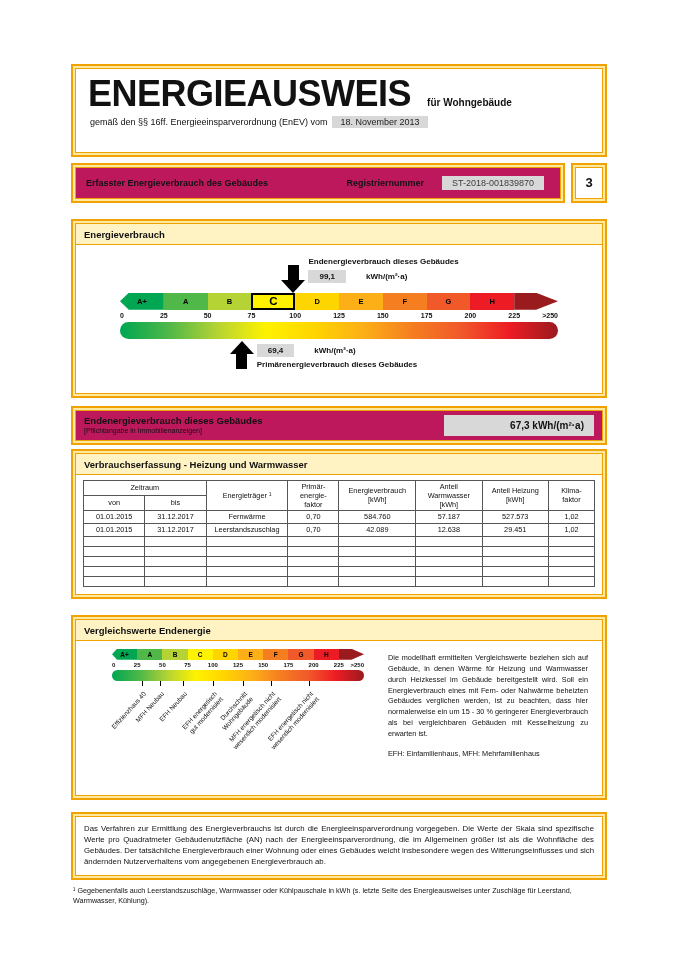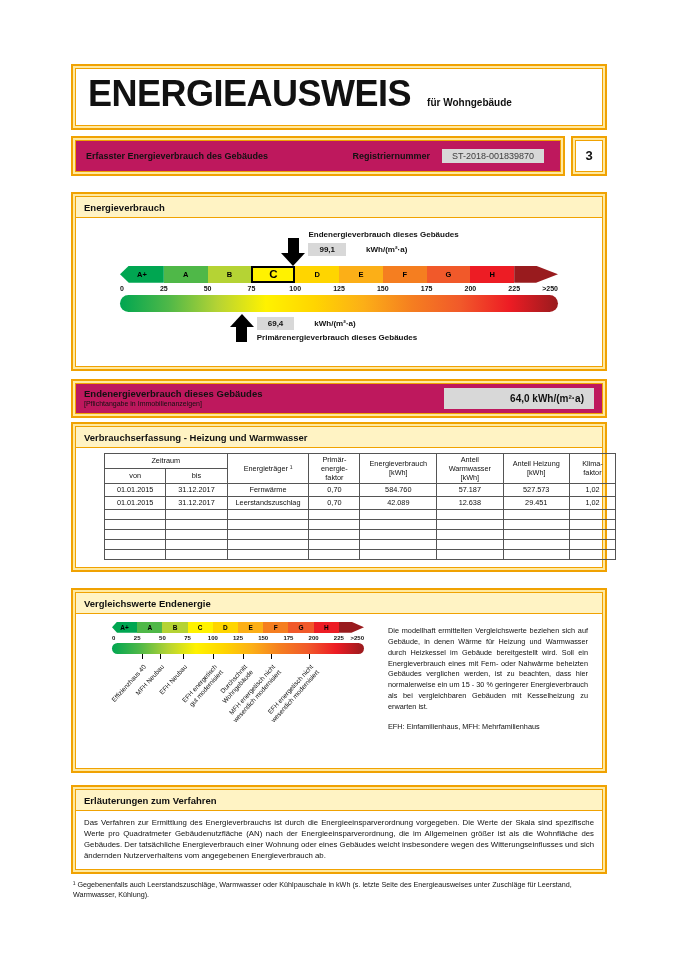--- a/index.html
+++ b/index.html
@@ -16,31 +16,31 @@
   .frame-in { border:1px solid #F0A202; background:#fff; height:100%; }
   .yellow { background:#be185d; }
   .band { background:#FFF3C4; border-bottom:1px solid #F0A202; font-weight:bold; font-size:9.5px; padding:5px 8px 4px; }
 
   .mb4{margin-bottom:4px;} .mb6{margin-bottom:6px;} .mb8{margin-bottom:8px;}
   .mb12{margin-bottom:12px;margin-top:8px;} .mb16{margin-bottom:16px;}
   .b{font-weight:bold;} .f7{font-size:7px;} .f9{font-size:9px;} .f95{font-size:9.5px;}
   .graybox { background:#D8D8D8; display:inline-block; padding:1px 8px; }
 
   
-  .headbox { padding:7px 12px 12px; }
+  .headbox { padding:7px 12px 24px; }
   .titlerow { display:flex; align-items:baseline; gap:16px; }
   .bigtitle { font-size:36px; font-weight:bold; letter-spacing:-0.5px; line-height:1.02; }
   .doctype { font-size:10px; font-weight:bold; }
   .lawrow { font-size:9px; margin-top:3px; padding-left:2px; }
   .datebox { font-size:9px; padding:1px 8px; margin-left:5px; color:#222; }
 
   .rowflex { display:flex; gap:6px; }
   .grow { flex:1; }
   .erfrow { display:flex; align-items:center; padding:8px 10px; }
-  .reggroup { margin-left:auto; margin-right:6px; display:flex; align-items:center; gap:12px; }
+  .reggroup { margin-left:auto; margin-right:6px; display:flex; align-items:center; gap:18px; }
   .regval { color:#3c3c3c; font-size:9px; padding:2px 10px; }
   .pagebox { width:36px; display:flex; }
   .pagebox .frame-in { flex:1; }
   .pagenum { display:flex; align-items:center; justify-content:center; font-weight:bold; font-size:13px; }
 
   
   .chartarea { padding:6px 44px 6px 44px; }
   .anno-top { position:relative; height:42px; }
   .anno-bot { position:relative; height:46px; margin-top:2px; }
   .letters { display:flex; height:17px; }
@@ -63,21 +63,21 @@
   .annvalue { position:absolute; display:flex; align-items:center; gap:20px; font-size:8px; white-space:nowrap; }
   .vb { font-weight:bold; padding:2px 11px; }
 
   
   .striprow { display:flex; align-items:center; padding:4px 8px; }
   .stripleft { line-height:1.25; }
   .stripval { margin-left:auto; background:#D8D8D8; font-weight:bold; font-size:10px; padding:5px 10px; width:150px; text-align:right; }
 
   
   .tablewrap { padding:5px 7px 7px; }
-  .vtable { width:100%; border-collapse:collapse; font-size:7.3px;margin-left:21px; }
+  .vtable { width:100%; border-collapse:collapse; font-size:7.3px; }
   .vtable th, .vtable td { border:1px solid #555; text-align:center; vertical-align:middle; padding:1px 2px; font-weight:normal; }
   .vtable td { height:13px; }
   .pre { white-space:pre-line; }
   .emptyrow td { height:10px; }
 
   
   .comp-area { display:flex; padding:6px 8px 2px 10px; }
   .comp-left { width:300px; position:relative; padding-left:26px; padding-top:2px; }
   .letters.sm { height:11px; width:252px; }
   .sm .seg { font-size:6.5px; line-height:11px; }
@@ -96,20 +96,23 @@
 </head>
 <body>
 
 <div class="content">
 
   <div class="frame mb6">
     <div class="frame-in headbox">
       <div class="titlerow">
         <div class="bigtitle">ENERGIEAUSWEIS</div>
         <div class="doctype">für Wohngebäude</div>
+      </div>
+      <div class="lawrow">
+        <span>gemäß den §§ 16ff. Energieeinsparverordnung (EnEV) vom</span><span class="graybox datebox">18. November 2013</span>
       </div>
     </div>
   </div>
 
   <div class="rowflex mb16">
     <div class="frame grow">
       <div class="frame-in yellow erfrow">
         <span class="b f9">Erfasster Energieverbrauch des Gebäudes</span>
         <span class="reggroup">
           <span class="b f9">Registriernummer</span>
@@ -183,21 +186,21 @@
       </div>
     </div>
   </div>
 
   <div class="frame mb4">
     <div class="frame-in yellow striprow">
       <div class="stripleft">
         <div class="b f95">Endenergieverbrauch dieses Gebäudes</div>
         <div class="f7">[Pflichtangabe in Immobilienanzeigen]</div>
       </div>
-      <div class="stripval">64,0 kWh/(m²·a)</div>
+      <div class="stripval">67,3 kWh/(m²·a)</div>
     </div>
   </div>
 
   <div class="frame mb16">
     <div class="frame-in">
       <div class="band">Verbrauchserfassung - Heizung und Warmwasser</div>
       <div class="tablewrap">
         <table class="vtable">
           <colgroup>
             <col style="width:12%">
@@ -363,20 +366,19 @@
         <div class="comp-right">
           <p>Die modellhaft ermittelten Vergleichswerte beziehen sich auf Gebäude, in denen Wärme für Heizung und Warmwasser durch Heizkessel im Gebäude bereitgestellt wird. Soll ein Energieverbrauch eines mit Fern- oder Nahwärme beheizten Gebäudes verglichen werden, ist zu beachten, dass hier normalerweise ein um 15 - 30 % geringerer Energieverbrauch als bei vergleichbaren Gebäuden mit Kesselheizung zu erwarten ist.</p>
           <p class="abbr">EFH: Einfamilienhaus, MFH: Mehrfamilienhaus</p>
         </div>
       </div>
     </div>
   </div>
 
   <div class="frame mb6">
     <div class="frame-in">
-      <div class="band">Erläuterungen zum Verfahren</div>
       <p class="expl">Das Verfahren zur Ermittlung des Energieverbrauchs ist durch die Energieeinsparverordnung vorgegeben. Die Werte der Skala sind spezifische Werte pro Quadratmeter Gebäudenutzfläche (AN) nach der Energieeinsparverordnung, die im Allgemeinen größer ist als die Wohnfläche des Gebäudes. Der tatsächliche Energieverbrauch einer Wohnung oder eines Gebäudes weicht insbesondere wegen des Witterungseinflusses und sich ändernden Nutzerverhaltens vom angegebenen Energieverbrauch ab.</p>
     </div>
   </div>
 
   <p class="footnote">¹ Gegebenenfalls auch Leerstandszuschläge, Warmwasser oder Kühlpauschale in kWh (s. letzte Seite des Energieausweises unter Zuschläge für Leerstand, Warmwasser, Kühlung).</p>
 
 </div>
 
 </body></html>

